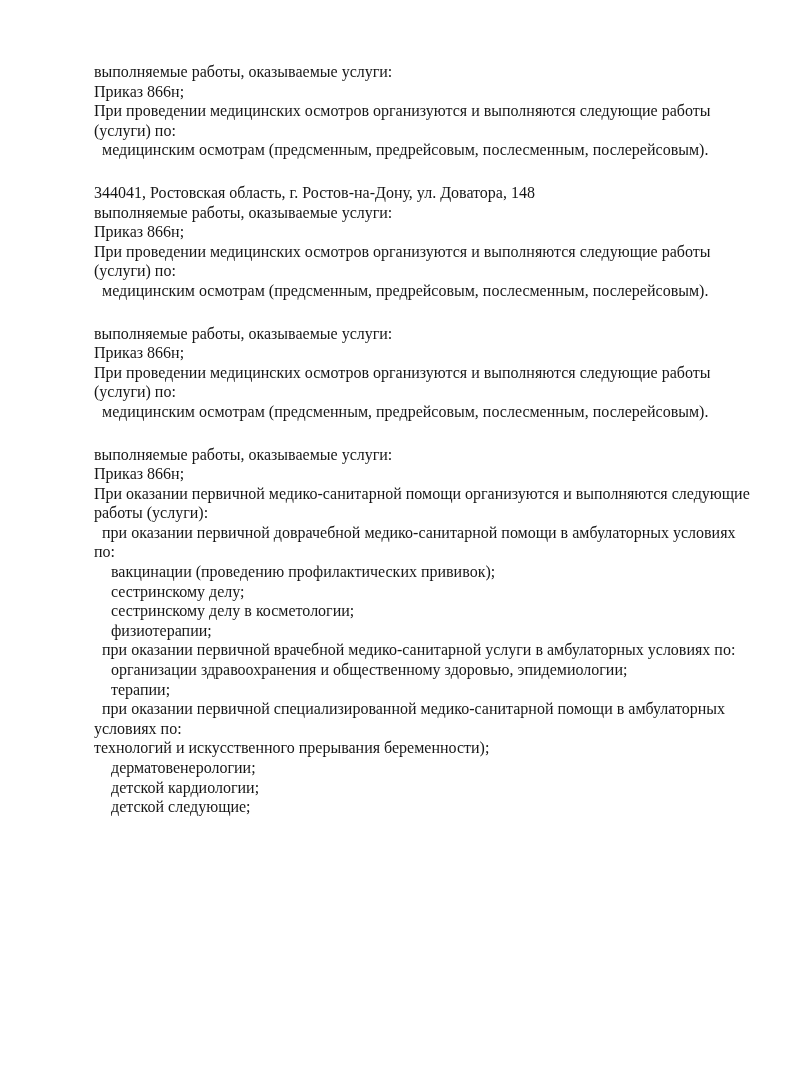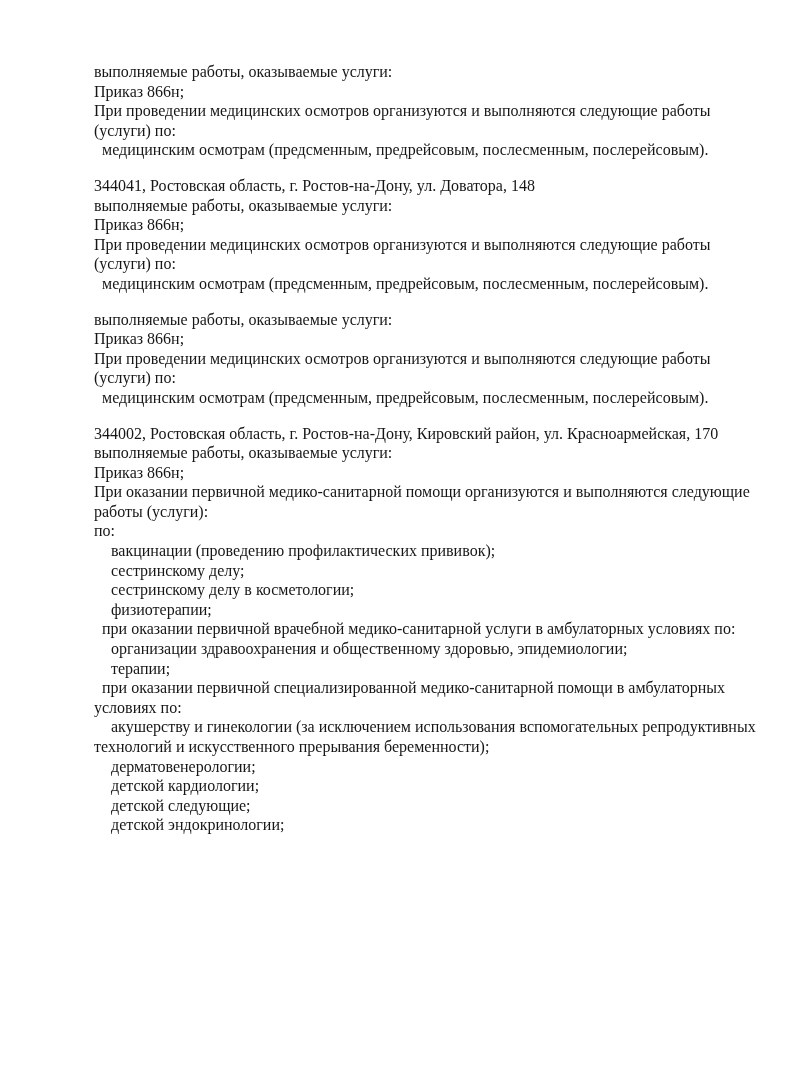--- a/index.html
+++ b/index.html
@@ -18,21 +18,21 @@
   .doc {
     position: absolute;
     left: 94px;
     top: 62px;
     width: 680px;
     font-size: 16px;
     line-height: 19.6px;
     color: #161616;
   }
   .doc-block + .doc-block {
-    margin-top: 16px;
+    margin-top: 23px;
   }
   .doc-line {
     white-space: nowrap;
   }
   .indent-0 { padding-left: 0; }
   .indent-1 { padding-left: 8px; }
   .indent-2 { padding-left: 17px; }
 </style>
 </head>
 <body>
@@ -55,36 +55,34 @@
         <div class="doc-line indent-1">медицинским осмотрам (предсменным, предрейсовым, послесменным, послерейсовым).</div>
       </div>
       <div class="doc-block">
         <div class="doc-line indent-0">выполняемые работы, оказываемые услуги:</div>
         <div class="doc-line indent-0">Приказ 866н;</div>
         <div class="doc-line indent-0">При проведении медицинских осмотров организуются и выполняются следующие работы</div>
         <div class="doc-line indent-0">(услуги) по:</div>
         <div class="doc-line indent-1">медицинским осмотрам (предсменным, предрейсовым, послесменным, послерейсовым).</div>
       </div>
       <div class="doc-block">
-        <div class="doc-line indent-0">344002, Ростовская область, г. Ростов-на-Дону, Кировский район, ул. Красноармейская, 170</div>
         <div class="doc-line indent-0">выполняемые работы, оказываемые услуги:</div>
         <div class="doc-line indent-0">Приказ 866н;</div>
         <div class="doc-line indent-0">При оказании первичной медико-санитарной помощи организуются и выполняются следующие</div>
         <div class="doc-line indent-0">работы (услуги):</div>
+        <div class="doc-line indent-1">при оказании первичной доврачебной медико-санитарной помощи в амбулаторных условиях</div>
         <div class="doc-line indent-0">по:</div>
         <div class="doc-line indent-2">вакцинации (проведению профилактических прививок);</div>
         <div class="doc-line indent-2">сестринскому делу;</div>
         <div class="doc-line indent-2">сестринскому делу в косметологии;</div>
         <div class="doc-line indent-2">физиотерапии;</div>
         <div class="doc-line indent-1">при оказании первичной врачебной медико-санитарной услуги в амбулаторных условиях по:</div>
         <div class="doc-line indent-2">организации здравоохранения и общественному здоровью, эпидемиологии;</div>
         <div class="doc-line indent-2">терапии;</div>
         <div class="doc-line indent-1">при оказании первичной специализированной медико-санитарной помощи в амбулаторных</div>
         <div class="doc-line indent-0">условиях по:</div>
-        <div class="doc-line indent-2">акушерству и гинекологии (за исключением использования вспомогательных репродуктивных</div>
         <div class="doc-line indent-0">технологий и искусственного прерывания беременности);</div>
         <div class="doc-line indent-2">дерматовенерологии;</div>
         <div class="doc-line indent-2">детской кардиологии;</div>
         <div class="doc-line indent-2">детской следующие;</div>
-        <div class="doc-line indent-2">детской эндокринологии;</div>
       </div>
     </div>
 </div>
 
 </body></html>

